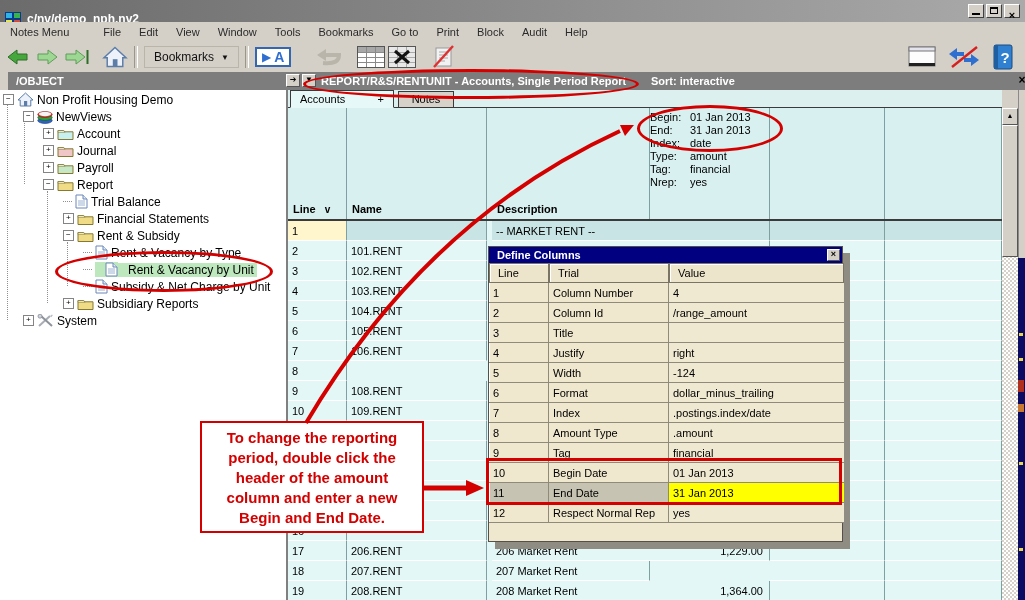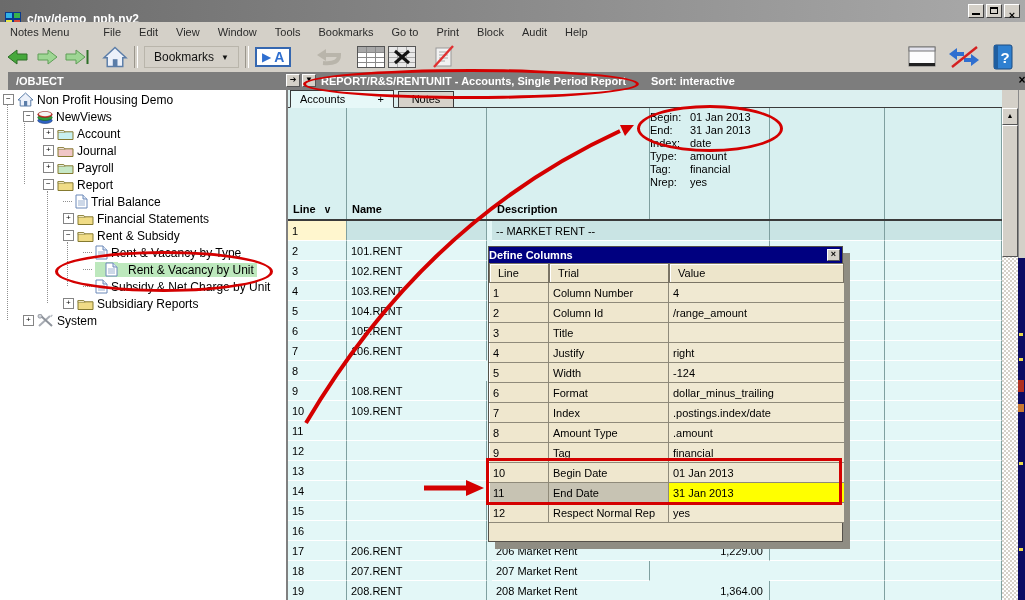--- a/index.html
+++ b/index.html
@@ -87,21 +87,21 @@
   .sb-thumb{position:absolute;left:0;top:17px;width:16px;height:132px;background:#D4D0C8;border:1px solid;
     border-color:#fff #555 #555 #fff;box-sizing:border-box;}
   .sbtop{position:absolute;left:1002px;top:90px;width:16px;height:18px;background:#D4D0C8;}
   .edge-top{position:absolute;left:1018px;top:90px;width:7px;height:168px;background:#d4d0c8;border-left:1px solid #8a8a8a;box-sizing:border-box;}
   .edge-desk{position:absolute;left:1018px;top:258px;width:7px;height:342px;background:#0b0b63;}
   .speck{position:absolute;}
   
   .dialog{position:absolute;left:488px;top:246px;width:355px;height:296px;background:#EFE7CE;
     border:1px solid #55514a;box-sizing:border-box;box-shadow:7px 7px 0 0 #8f8d83;z-index:40;}
   .dtitle{position:absolute;left:0;top:0;width:100%;height:16px;background:#000080;color:#fff;
-    font-weight:bold;font-size:11px;line-height:16px;padding-left:0;box-sizing:border-box;}
+    font-weight:bold;font-size:11px;line-height:16px;padding-left:8px;box-sizing:border-box;}
   .dclose{position:absolute;right:2px;top:2px;width:13px;height:12px;background:#D4D0C8;border:1px solid;
     border-color:#fff #555 #555 #fff;box-sizing:border-box;text-align:center;font:bold 9px/9px "Liberation Sans",sans-serif;color:#000;}
   .dhead{position:absolute;left:0;top:16px;width:100%;height:20px;}
   .dh{position:absolute;top:0;height:20px;background:#EDE5CB;border:1px solid #7a7465;
     box-shadow:inset 1px 1px 0 #fff;box-sizing:border-box;font-size:11px;padding:3px 0 0 8px;}
   .dcell{position:absolute;top:0;height:20px;background:#EFE7CE;border-right:1px solid #8f8a7a;
     border-bottom:1px solid #8f8a7a;box-sizing:border-box;font-size:11px;padding:4px 0 0 4px;white-space:nowrap;overflow:hidden;}
   .dcell.lcol{box-shadow:inset 1px 0 0 #fff;padding-left:4px;}
   .dcell.vcol{background:#F0E9D2;border-right:none;}
   .dcell.dsel{background:#C7C3B3;}
@@ -675,20 +675,27 @@
           <div class="dcell dcol1">Respect Normal Rep</div>
           <div class="dcell vcol dcol2">yes</div>
         </div>
       </div>
   </div>
 
   <div class="red-ellipse" style="left:55px;top:251px;width:212px;height:35px"></div>
   <div class="red-ellipse" style="left:303px;top:69px;width:330px;height:24px"></div>
   <div class="red-ellipse" style="left:637px;top:105px;width:140px;height:41px"></div>
   <div class="red-rect"></div>
+  <div class="note-box" id="notebox">
+      <div class="note-line">To change the reporting</div>
+      <div class="note-line">period, double click the</div>
+      <div class="note-line">header of the amount</div>
+      <div class="note-line">column and enter a new</div>
+      <div class="note-line">Begin and End Date.</div>
+    </div>
   <svg id="arrows" width="1025" height="600">
     <path d="M306,423 Q426,220 620,131" stroke="#d40000" stroke-width="4" fill="none"></path>
     <polygon points="634,125 625,136 620,125" fill="#d40000"></polygon>
     <path d="M424,488 L468,488" stroke="#d40000" stroke-width="5"></path>
     <polygon points="484,488 466,480 466,496" fill="#d40000"></polygon>
   </svg>
 
 </div>
 
 </body></html>

